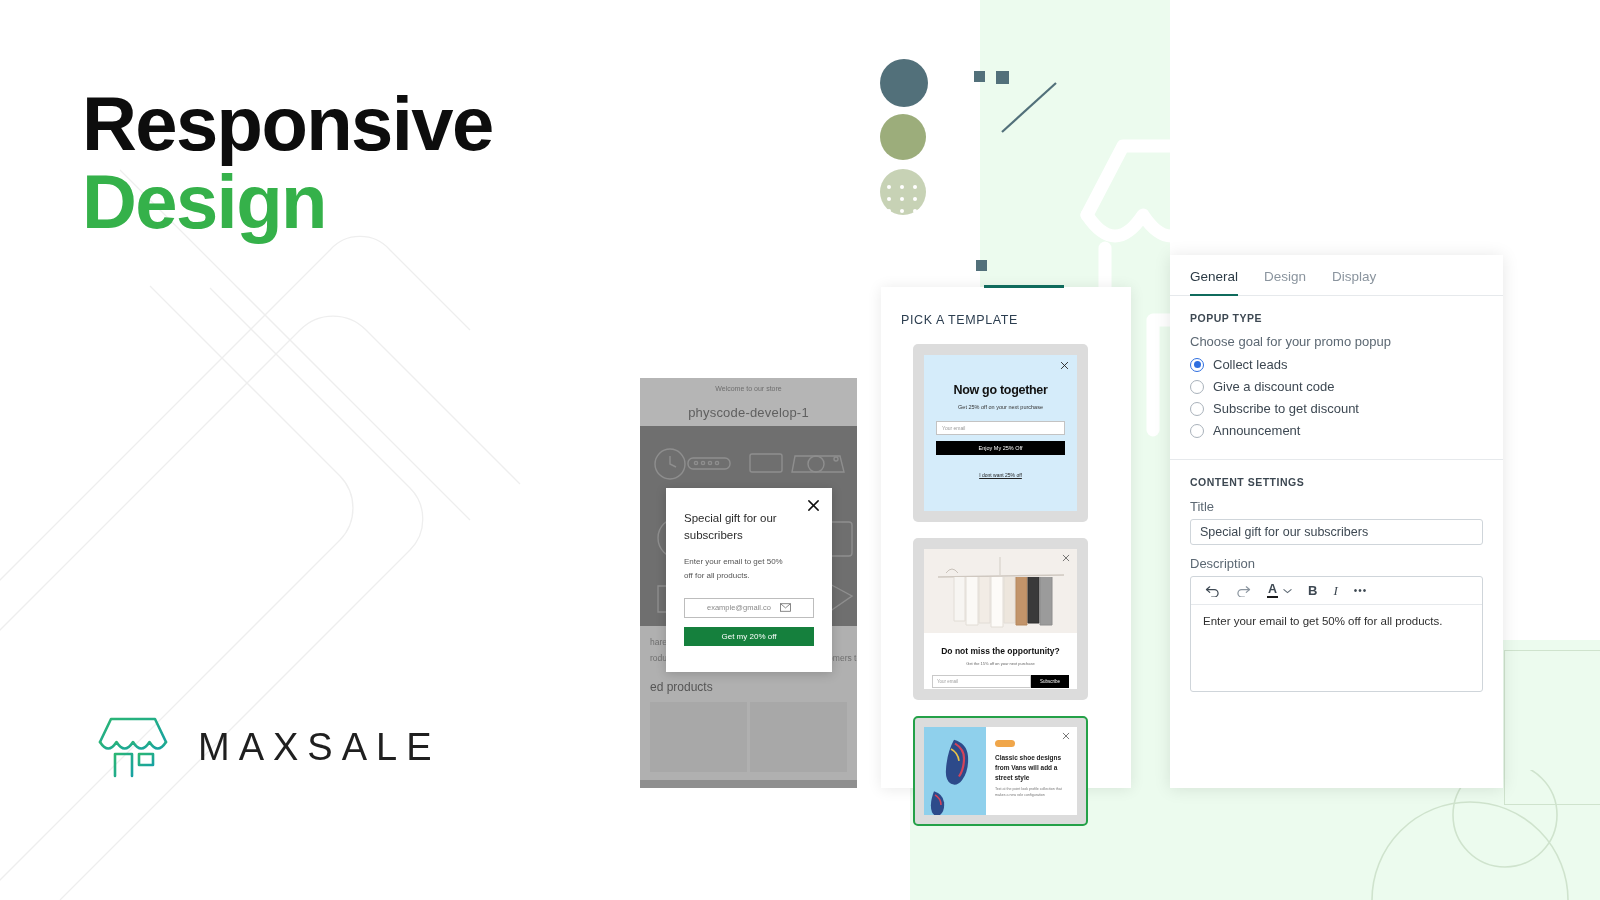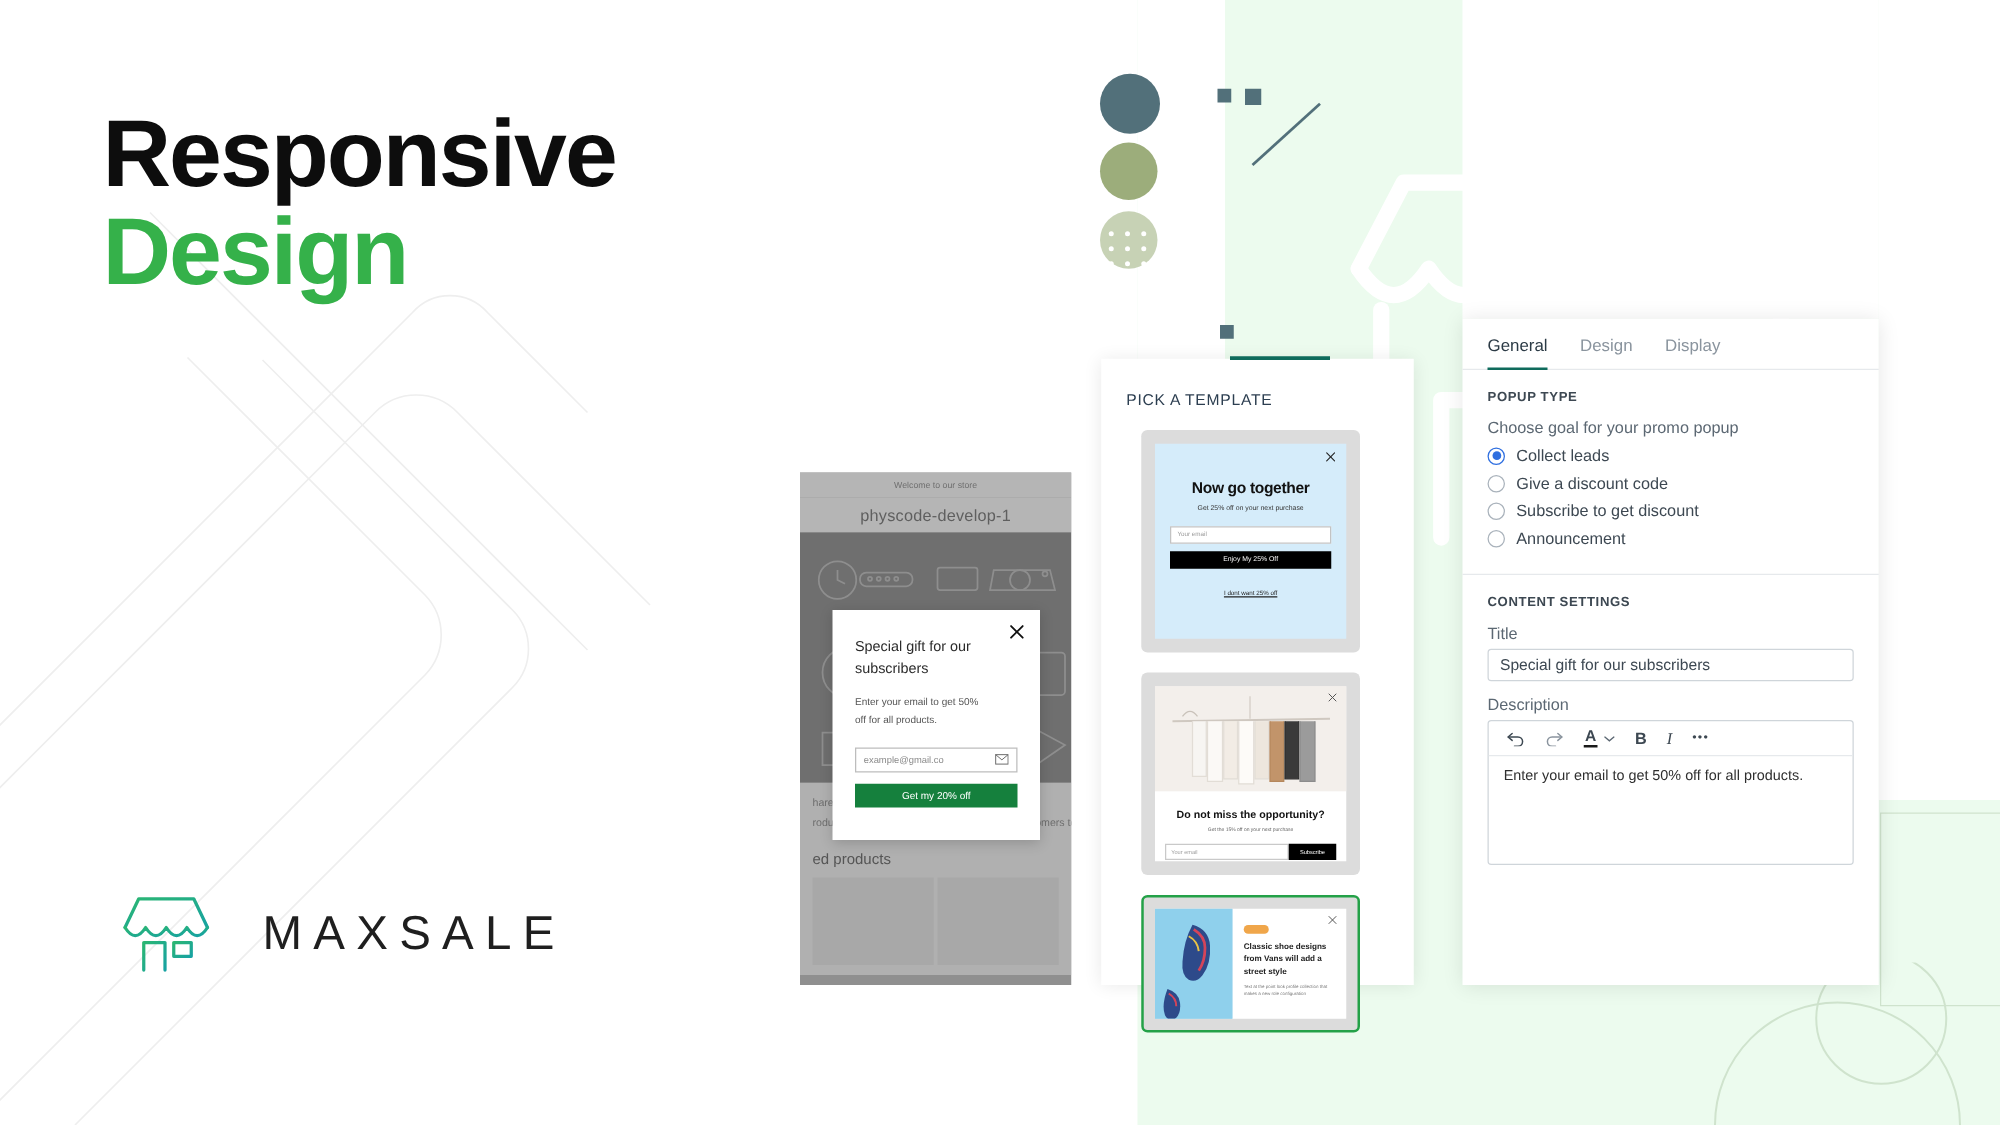--- a/index.html
+++ b/index.html
@@ -51,21 +51,21 @@
   }
   .hero h1 .accent { color: #35b14a; display: block; margin-top: 6px; }
   .hero p {
     margin-top: 62px; font-size: 24.5px; line-height: 1.82;
     color: #111111; font-weight: 400; letter-spacing: -0.2px;
   }
 
   
   .logo-row { position: absolute; left: 96px; top: 712px; display: flex; align-items: center; gap: 28px; }
   .logo-word {
-    font-size: 38px; letter-spacing: 9px; color: #1f1f1f; font-weight: 400; margin-left: 12px;
+    font-size: 38px; letter-spacing: 9px; color: #1f1f1f; font-weight: 400;
   }
 
   
   .store-preview {
     position: absolute; left: 640px; top: 378px; width: 217px; height: 410px;
     background: #8f8f8f; overflow: hidden;
   }
   .sp-topbar {
     height: 20px; background: #b5b5b5; color: #6f6f6f;
     font-size: 7px; display: flex; align-items: center; justify-content: center;
@@ -89,21 +89,21 @@
   .preview-popup {
     position: absolute; left: 666px; top: 488px; width: 166px; height: 184px;
     background: #ffffff; box-shadow: 0 2px 10px rgba(0,0,0,.18);
     padding: 22px 18px 16px 18px;
   }
   .pp-close { position: absolute; right: 12px; top: 11px; width: 13px; height: 13px; cursor: pointer; }
   .pp-title { font-size: 11.5px; line-height: 1.45; color: #2b2b2b; width: 108px; }
   .pp-desc { margin-top: 12px; font-size: 8px; line-height: 1.65; color: #555; width: 108px; }
   .pp-input {
     margin-top: 16px; height: 20px; border: 1px solid #bdbdbd; background: #fff;
-    display: flex; align-items: center; justify-content: space-between; padding: 0 6px;
+    display: flex; align-items: center; justify-content: space-between; padding: 0 22px;
     font-size: 7.5px; color: #8a8a8a;
   }
   .pp-btn {
     margin-top: 9px; height: 19px; background: #15803d; color: #fff;
     display: flex; align-items: center; justify-content: center; font-size: 8px;
     cursor: pointer;
   }
 
   
   .tpl-panel {

